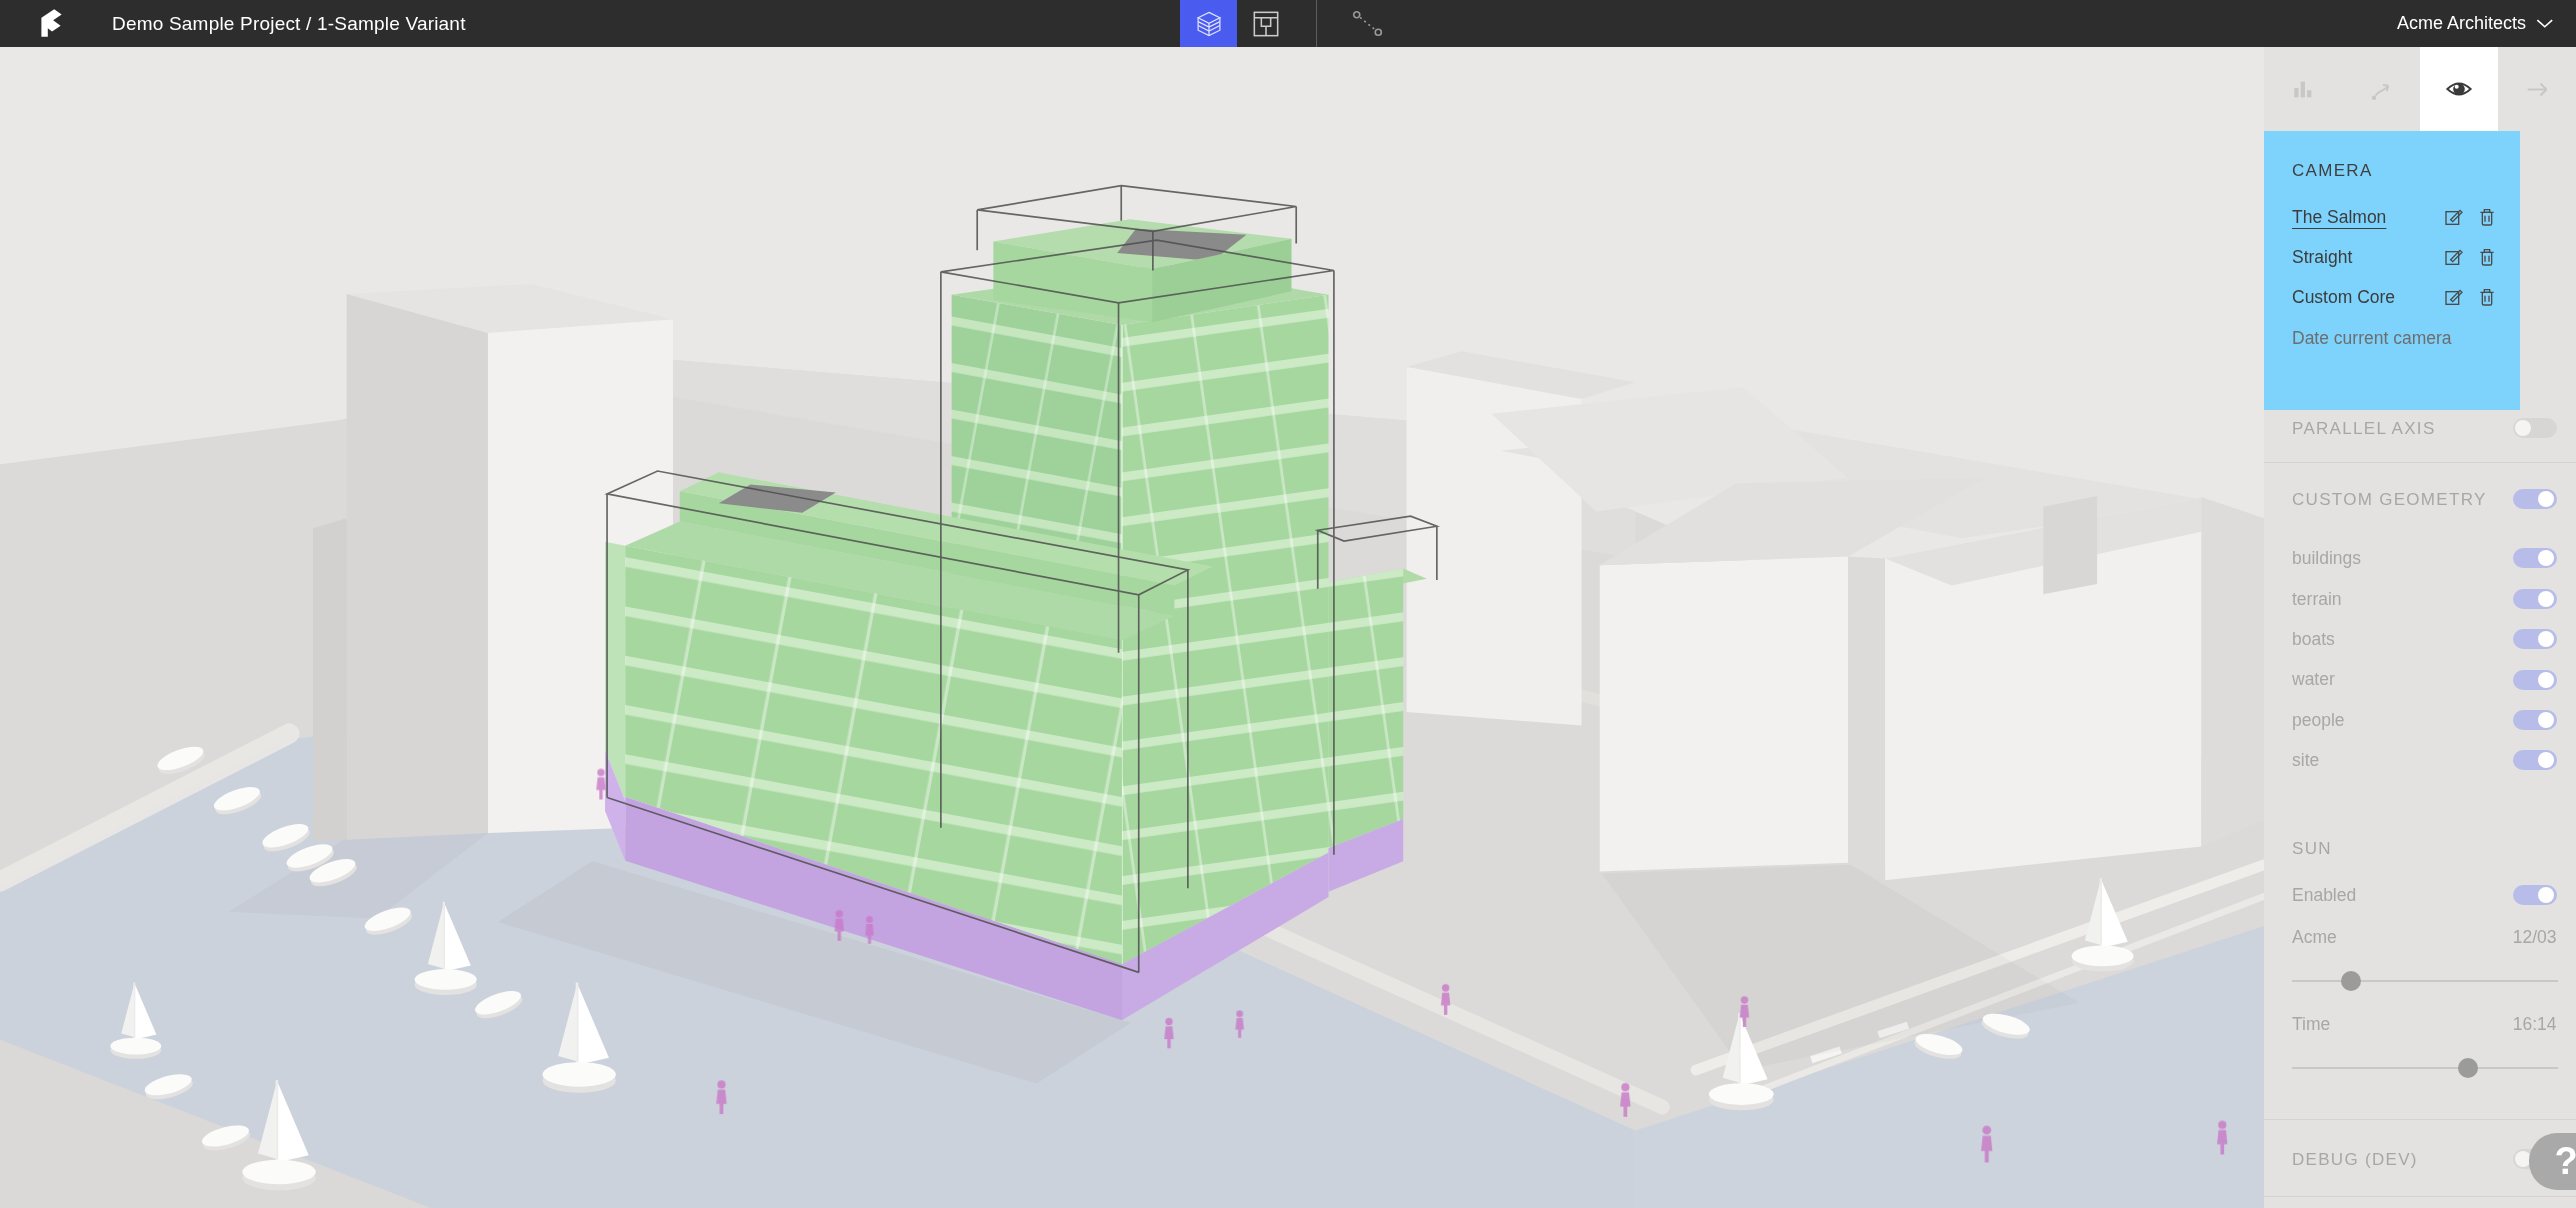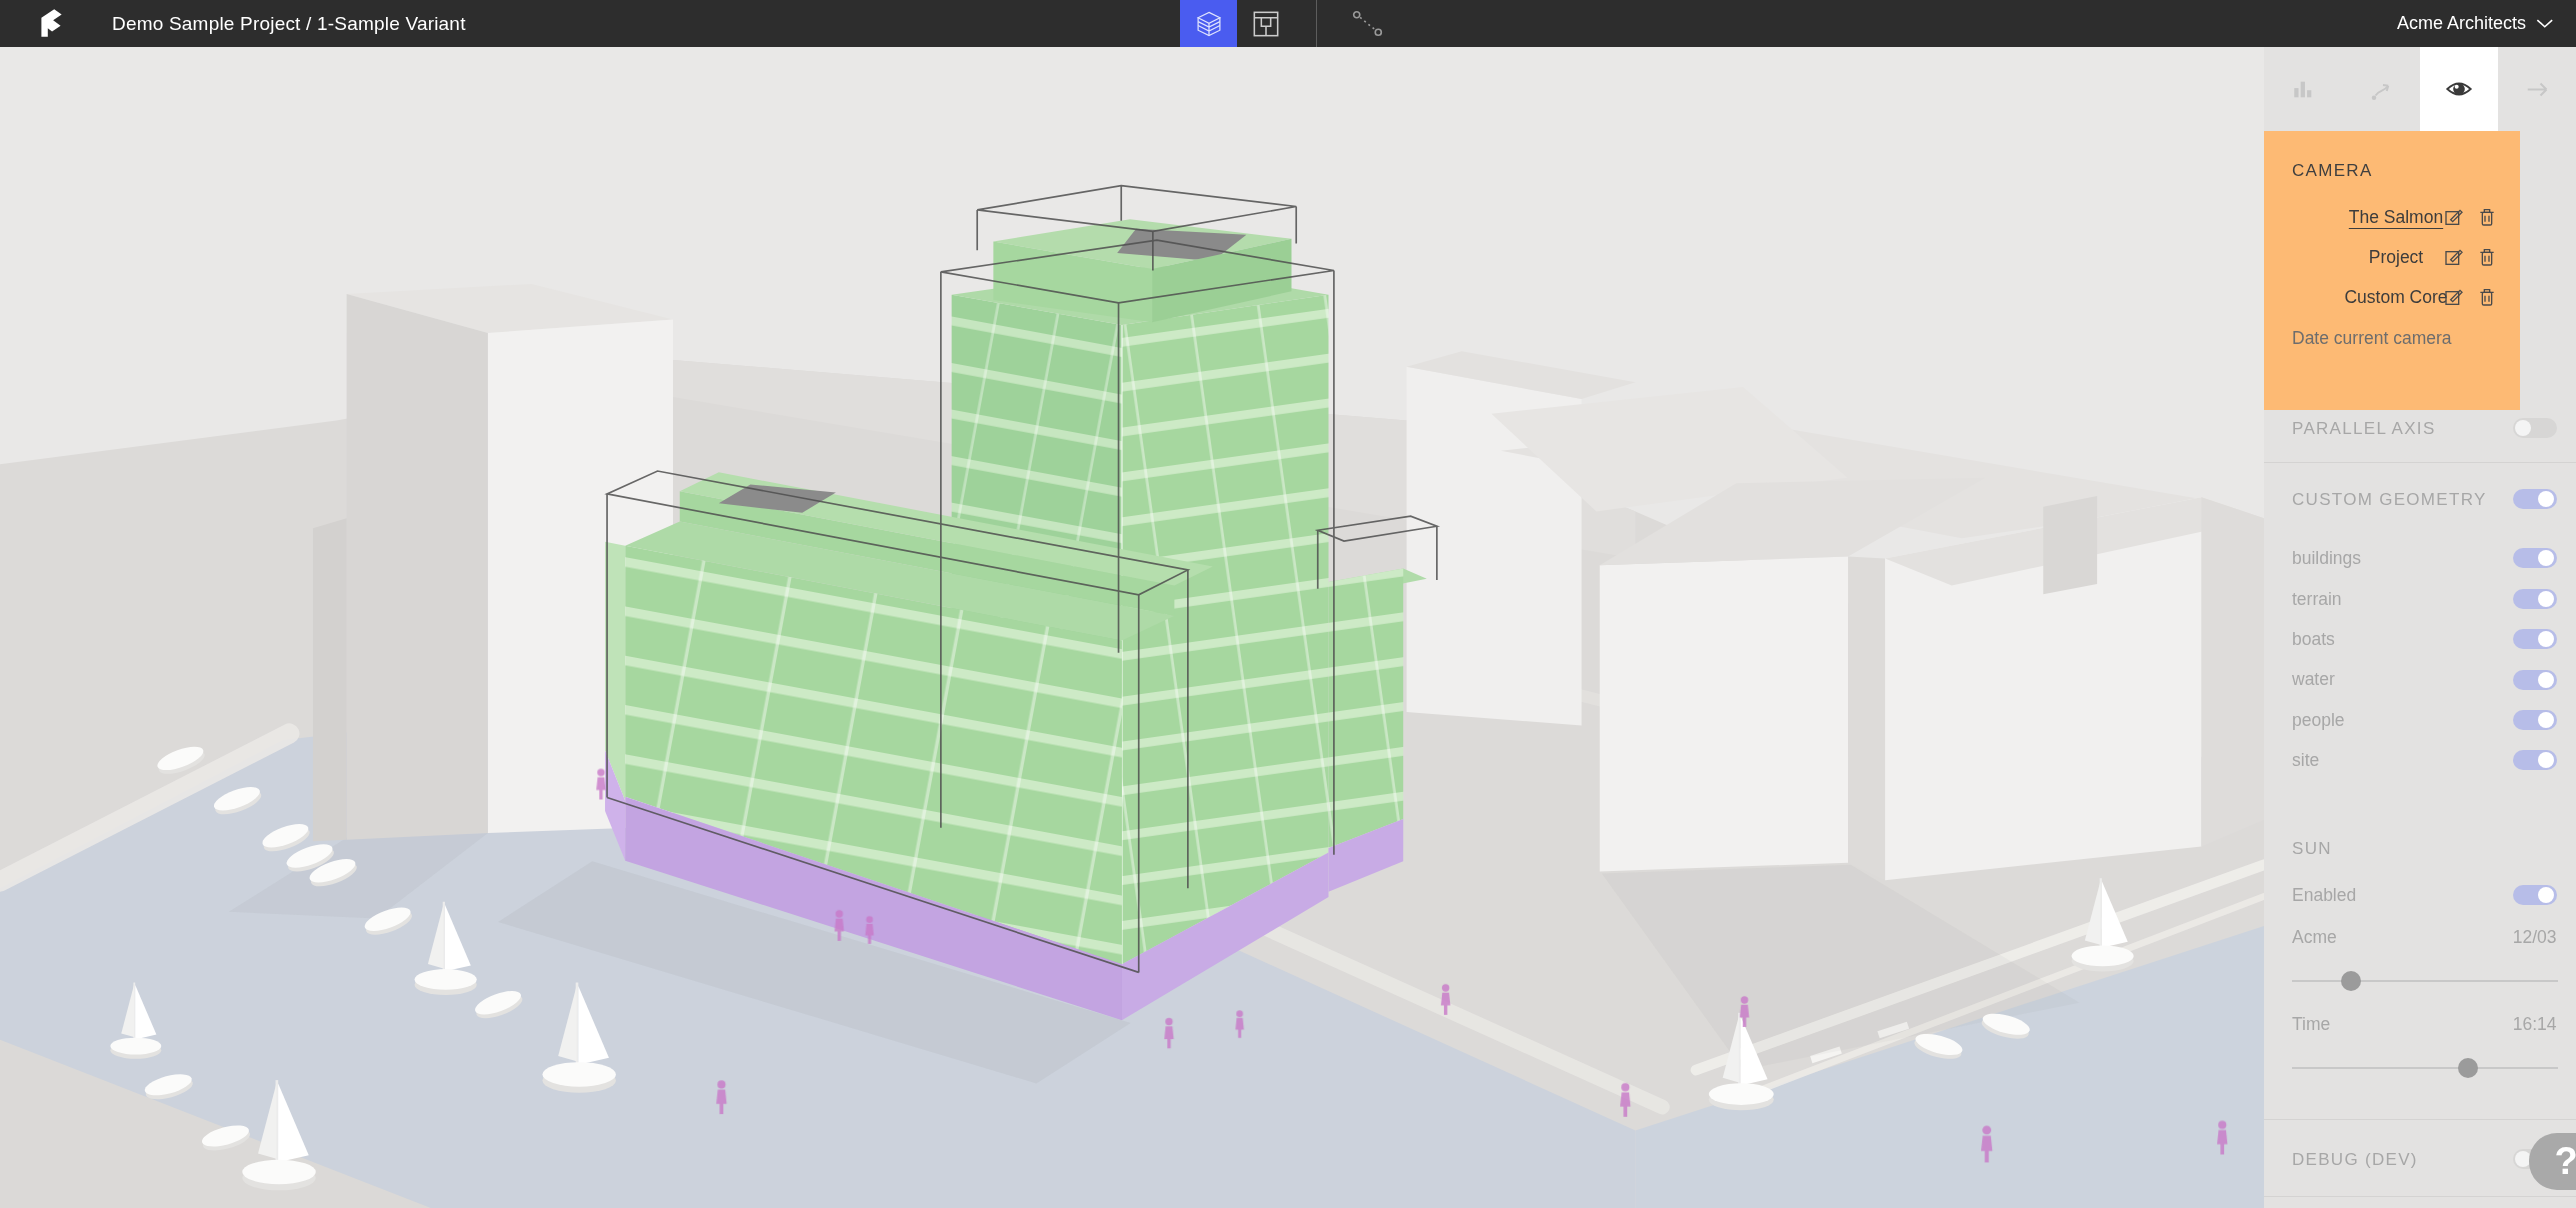--- a/index.html
+++ b/index.html
@@ -24,21 +24,21 @@
   .stat .l{font-size:12.8px;color:#4f4f4f;margin-top:2.7px;}
 
   
   .viewport{position:absolute;left:0;top:47px;width:2264px;height:1161px;}
 
   
   .panel{position:absolute;left:2264px;top:47px;width:312px;height:1161px;background:#e3e2e1;z-index:20;}
   .tabs{position:absolute;left:0;top:0;width:312px;height:84px;display:flex;}
   .tab{width:78px;height:84px;display:flex;align-items:center;justify-content:center;color:#c7c7c7;cursor:pointer;}
   .tab.active{background:#ffffff;color:#3a3a3a;}
-  .camera-section{position:absolute;left:0;top:84px;width:256px;height:279px;background:#fdba74;text-align:center;}
+  .camera-section{position:absolute;left:0;top:84px;width:256px;height:279px;background:#7dd3fc;}
   .p-header{position:absolute;left:28px;font-size:17px;letter-spacing:1.3px;color:#3f3f3f;line-height:23px;}
   .cam-row{position:absolute;left:28px;right:20px;height:23px;line-height:23px;font-size:17.5px;color:#3c3c3c;}
   .cam-row .name{cursor:pointer;}
   .cam-row.active .name{text-decoration:underline;text-underline-offset:4.7px;text-decoration-thickness:1px;}
   .cam-icons{position:absolute;right:2.7px;top:1.3px;display:flex;gap:13.5px;}
   .cam-icons svg{cursor:pointer;}
   .cam-save{position:absolute;left:28px;font-size:17.5px;color:#6d6d6d;line-height:23px;cursor:pointer;}
   .dim{position:absolute;left:0;top:363px;width:312px;height:798px;background:#e3e2e1;}
   .dim-label{position:absolute;left:28px;font-size:17.5px;color:#a7a7a7;line-height:23px;}
   .dim-header{position:absolute;left:28px;font-size:17px;letter-spacing:1.3px;color:#a7a7a7;line-height:23px;}
@@ -306,21 +306,21 @@
               <path d="M10,19 L24,5 L27,8 L13,22 Z"></path>
             </svg>
           <svg width="20" height="20" viewBox="0 0 30 30" stroke="#4a4a4a" fill="none" stroke-width="2">
               <path d="M5,8 H25 M11,8 V4 H19 V8"></path>
               <rect x="8" y="8" width="14" height="19" rx="2"></rect>
               <path d="M12,13 V22 M18,13 V22"></path>
             </svg>
         </span>
       </div>
       <div class="cam-row" style="top:115px">
-        <span class="name">Project</span>
+        <span class="name">Straight</span>
         <span class="cam-icons">
           <svg width="20" height="20" viewBox="0 0 30 30" stroke="#4a4a4a" fill="none" stroke-width="2">
               <rect x="3" y="7" width="19" height="19"></rect>
               <path d="M10,19 L24,5 L27,8 L13,22 Z"></path>
             </svg>
           <svg width="20" height="20" viewBox="0 0 30 30" stroke="#4a4a4a" fill="none" stroke-width="2">
               <path d="M5,8 H25 M11,8 V4 H19 V8"></path>
               <rect x="8" y="8" width="14" height="19" rx="2"></rect>
               <path d="M12,13 V22 M18,13 V22"></path>
             </svg>

